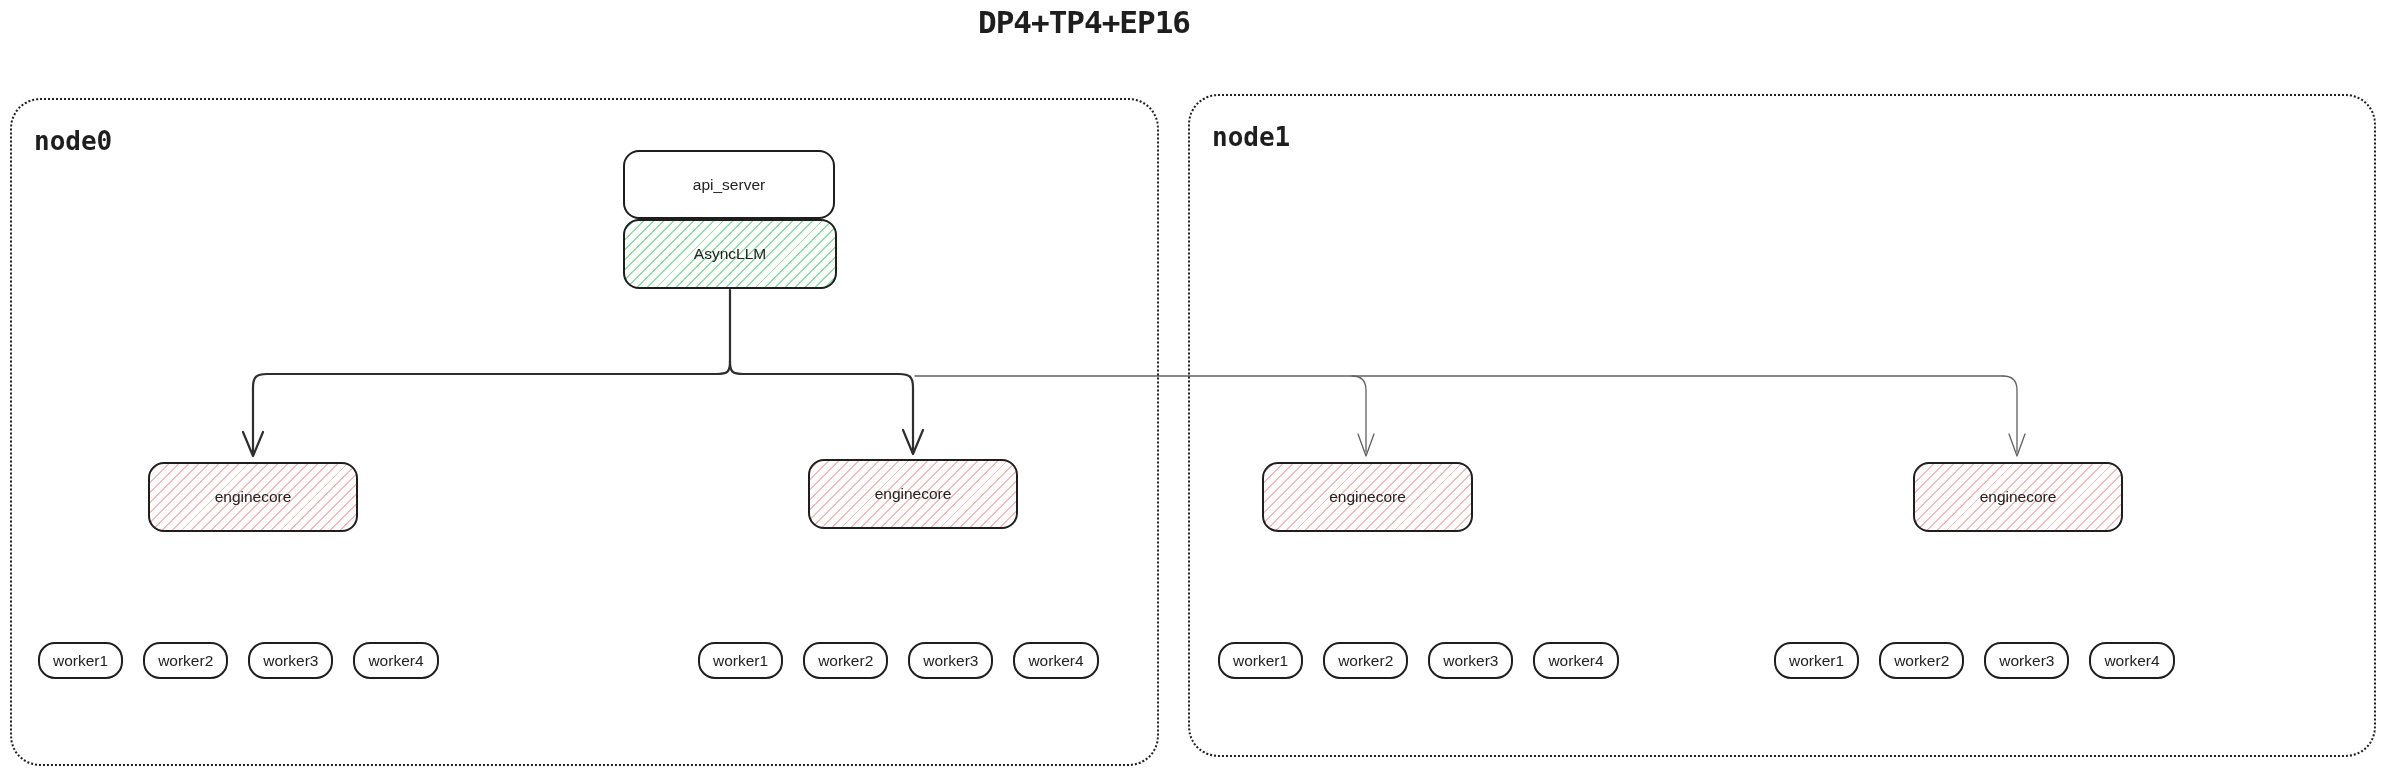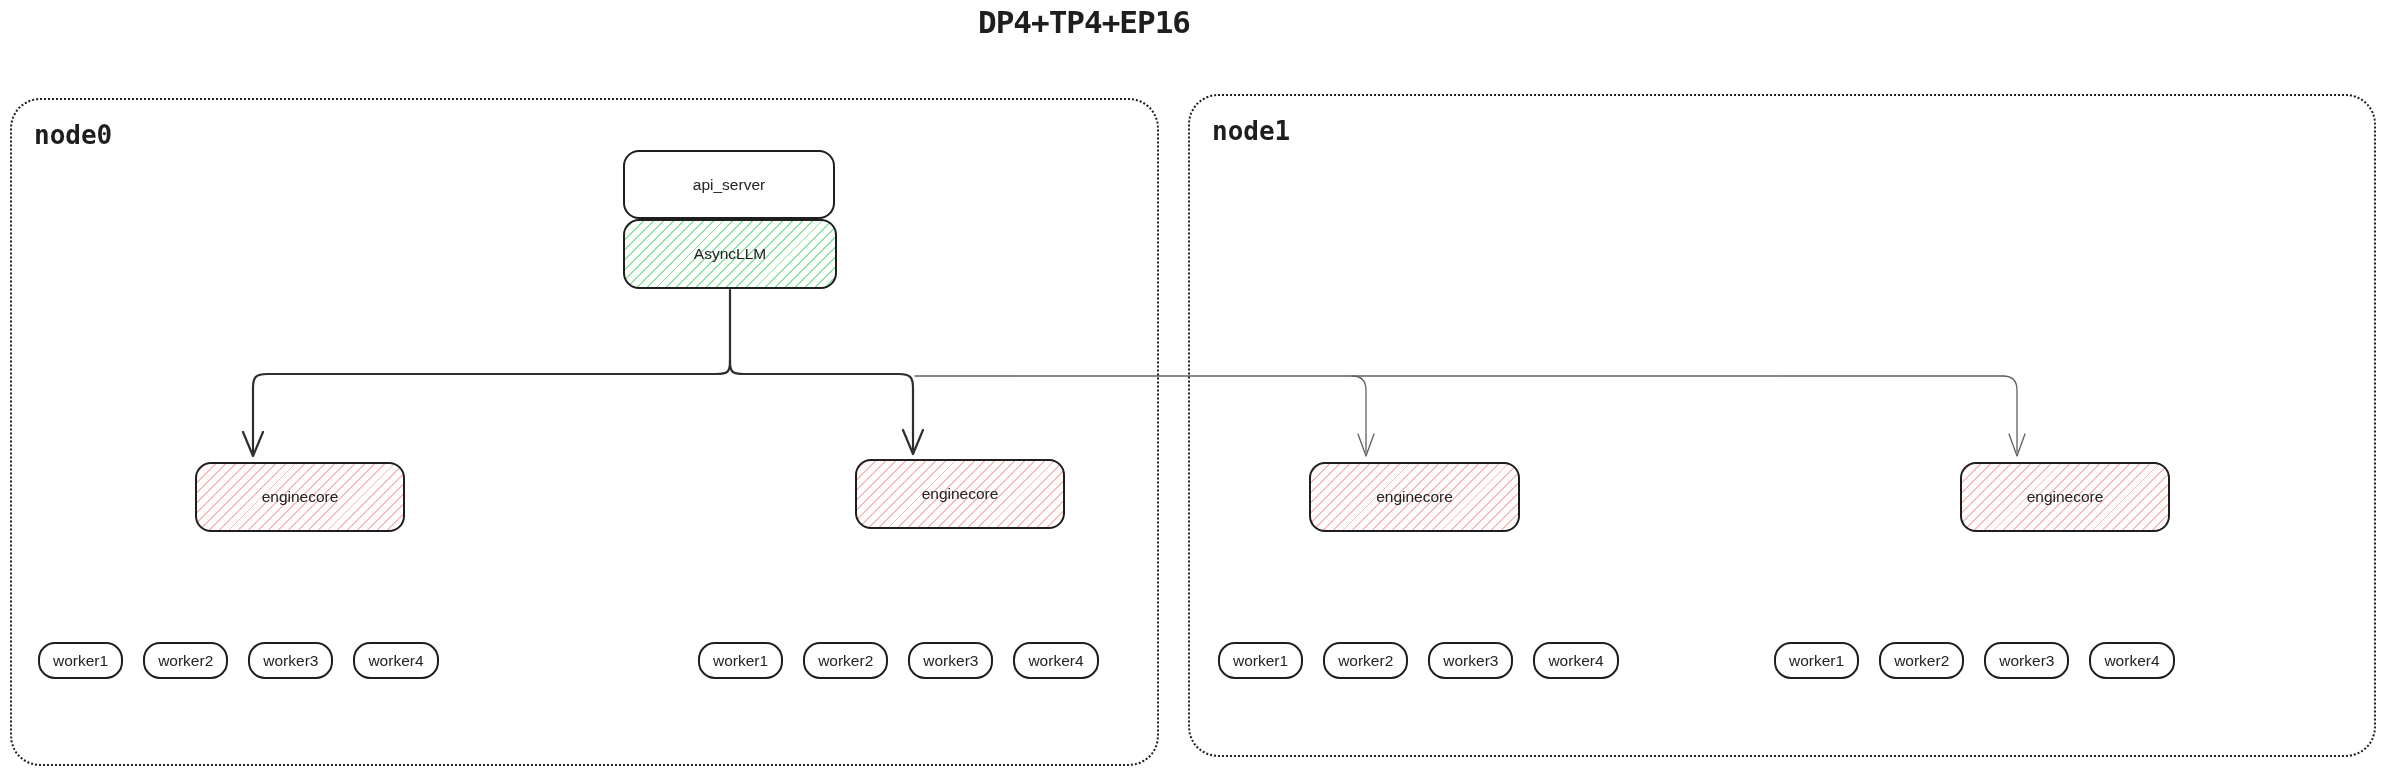--- a/index.html
+++ b/index.html
@@ -19,21 +19,21 @@
   }
   .node{
     position:absolute;
     border:2.5px dotted #1f1f1f;
     border-radius:30px;
     background:transparent;
   }
   .node0{left:10px;top:98px;width:1145px;height:664px;}
   .node1{left:1188px;top:94px;width:1184px;height:659px;}
   .node-label{
-    position:absolute;left:22px;top:20px;
+    position:absolute;left:22px;top:26px;
     font-family:"DejaVu Sans Mono", monospace;
     font-size:26px;font-weight:700;
   }
   .box{
     position:absolute;
     box-sizing:border-box;
     border:2px solid var(--box_border,#1e1e1e);
     border-radius:16px;
     background:#fff;
     display:flex;align-items:center;justify-content:center;
@@ -47,21 +47,20 @@
   .ec2{left:808px;top:459px;}
   .ec3{left:1262px;width:211px;}
   .ec4{left:1913px;}
   .hatch-green{
     background-image:repeating-linear-gradient(135deg, rgba(0,0,0,0) 0 5.6px, var(--hatch_green,#8fdfa6) 5.6px 7px);
     background-color:#fdfffd;
   }
   .hatch-red{
     background-image:repeating-linear-gradient(135deg, rgba(0,0,0,0) 0 5.6px, var(--hatch_red,#f2bcb8) 5.6px 7px);
     background-color:#fffdfd;
-    margin-left:47px;
   }
   .worker-row{
     position:absolute;top:642px;
     display:flex;gap:20px;
   }
   .wr1{left:38px;}
   .wr2{left:698px;}
   .wr3{left:1218px;}
   .wr4{left:1774px;}
   .worker{

